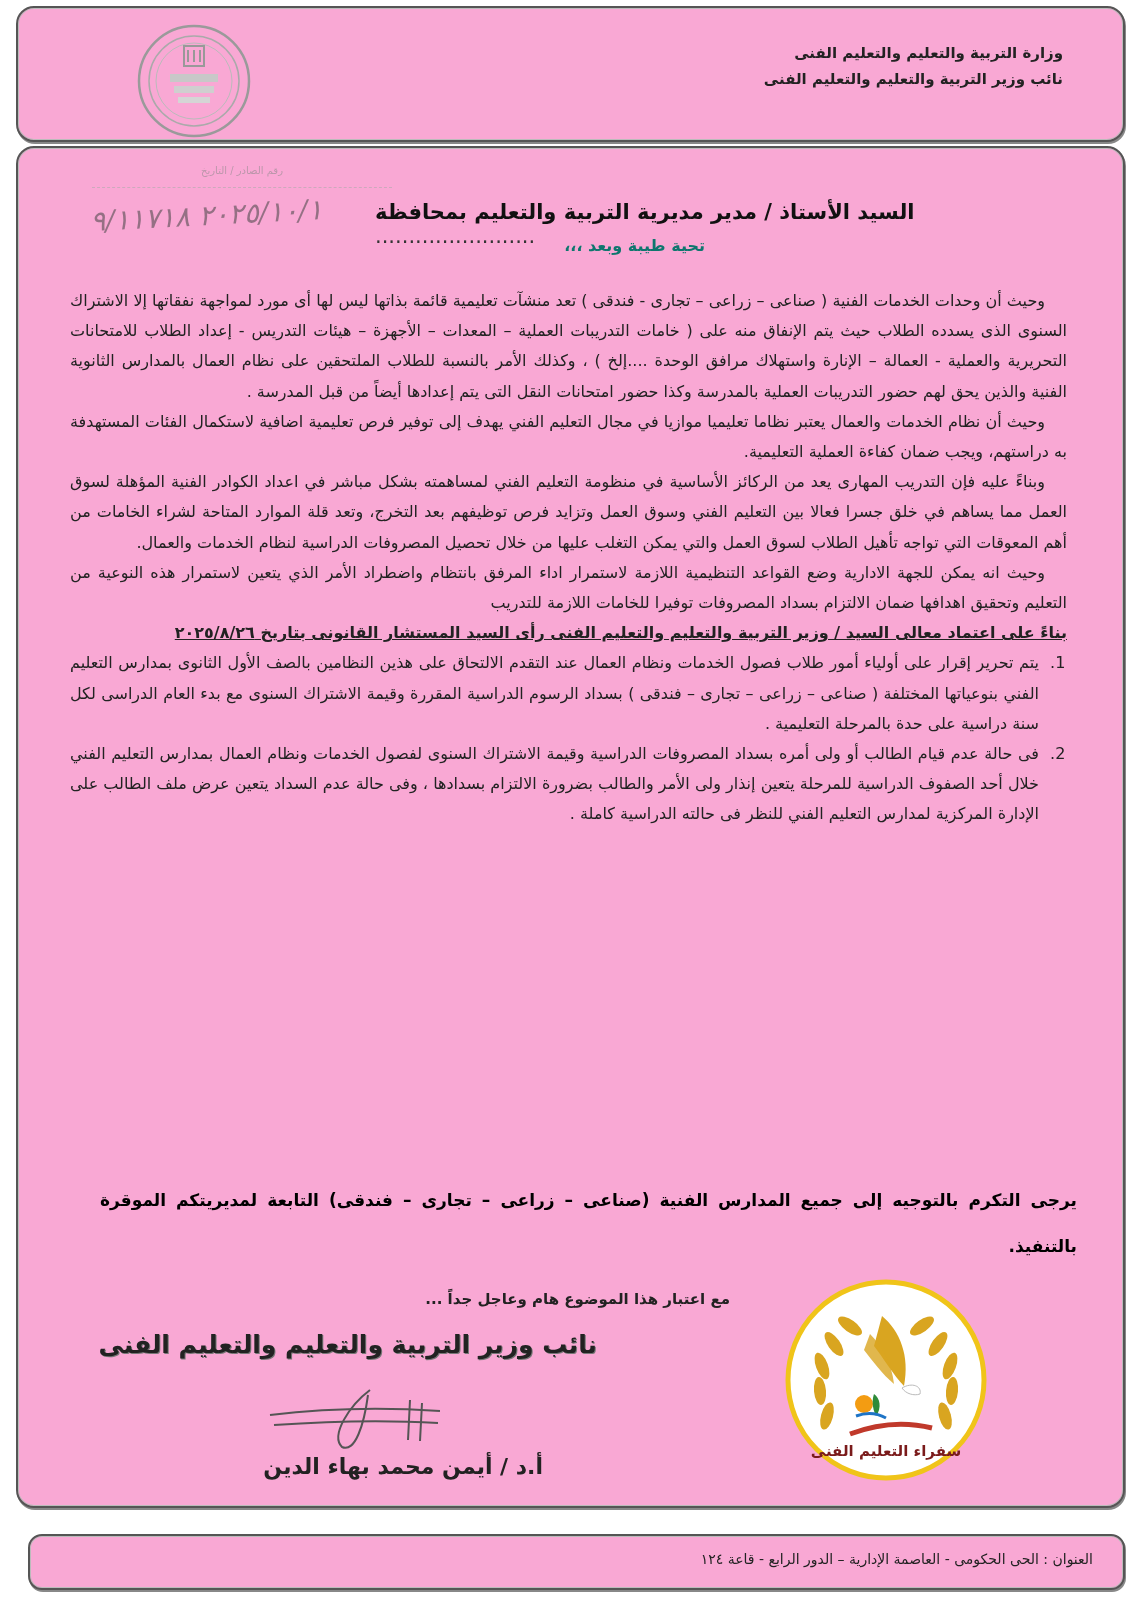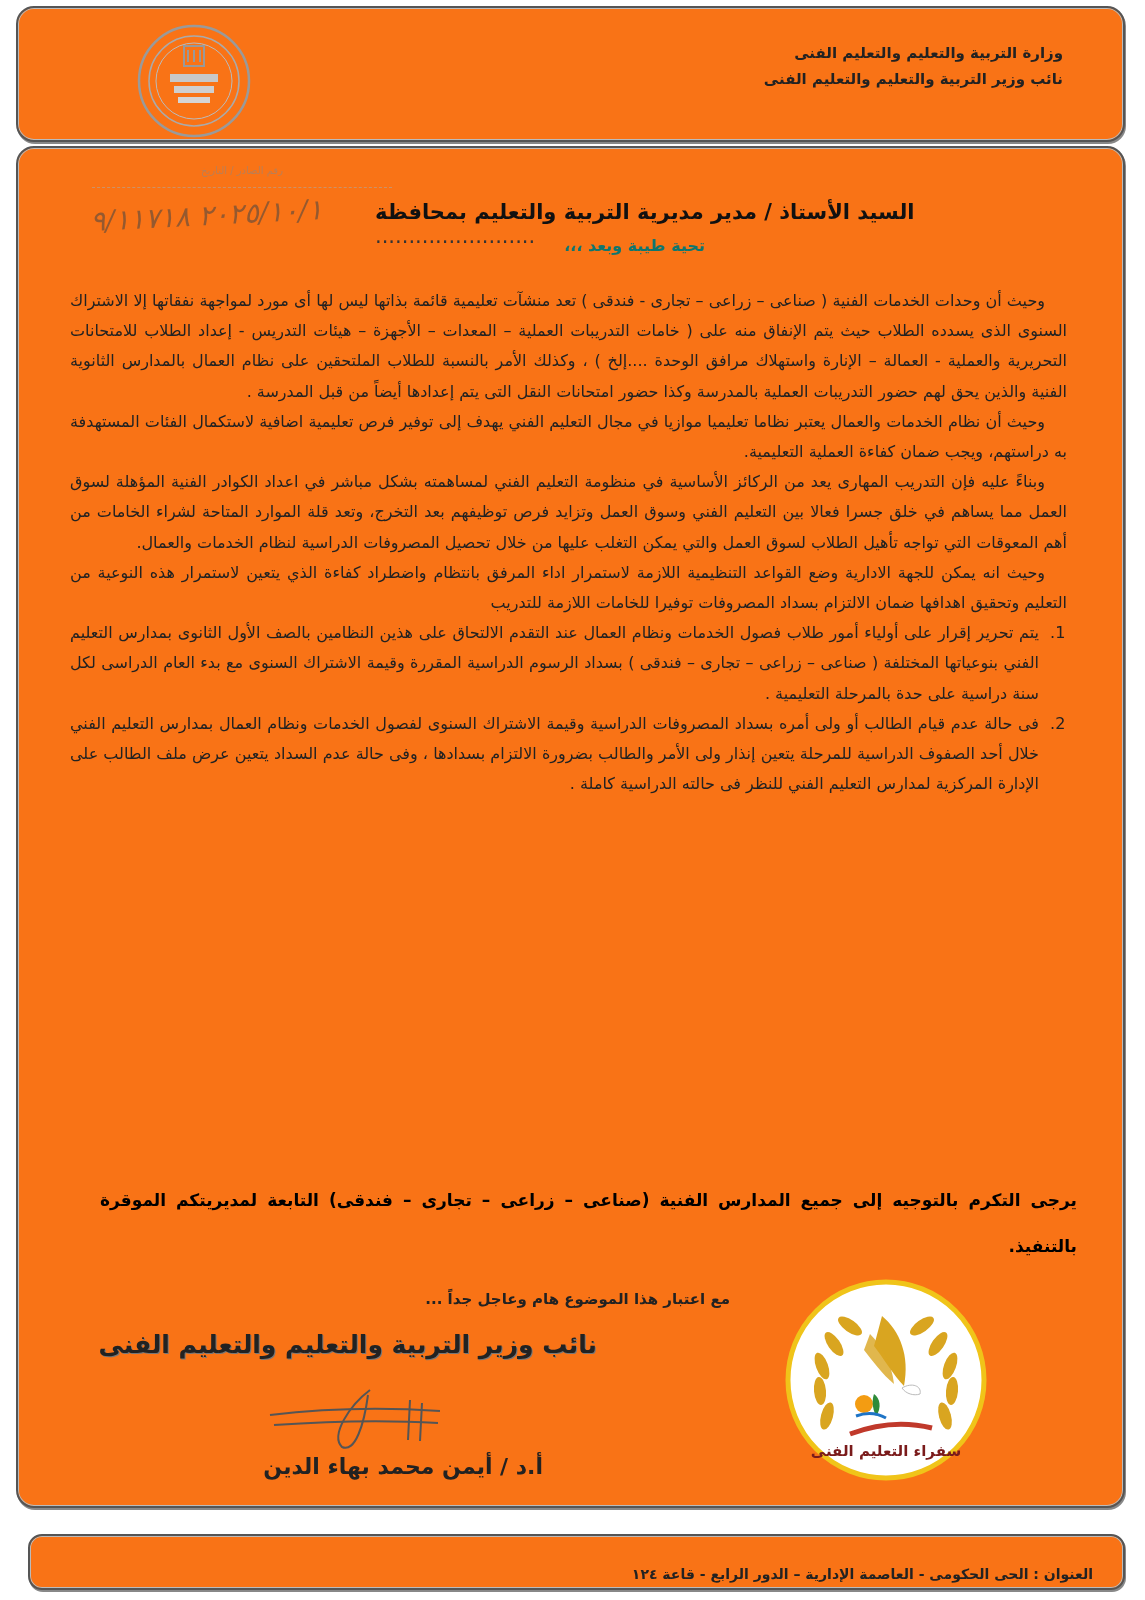--- a/index.html
+++ b/index.html
@@ -3,21 +3,21 @@
   <meta charset="utf-8">
   <style>
     html, body { margin: 0; padding: 0; background: #ffffff; }
     body {
       width: 1145px; height: 1600px; position: relative; overflow: hidden;
       font-family: "DejaVu Sans", sans-serif; color: #1a1a1a;
     }
     .frame {
       position: absolute; border: 2px solid #555; border-radius: 18px;
       box-shadow: 1px 2px 0 #888, inset 0 0 0 1px #bbb;
-      background: #f97316;
+      background: #f9a8d4;
     }
     #header-frame { left: 16px; top: 6px; width: 1105px; height: 132px; }
     #body-frame   { left: 16px; top: 146px; width: 1105px; height: 1358px; }
     #footer-frame { left: 28px; top: 1534px; width: 1093px; height: 52px; border-radius: 14px; }
 
     .header-text {
       position: absolute; right: 60px; top: 32px; text-align: right;
       font-size: 15px; font-weight: bold; line-height: 26px; color: #222;
     }
     .seal {
@@ -74,22 +74,22 @@
       text-shadow: 1px 1px 0 #777;
     }
     .signature { position: absolute; left: 260px; top: 1385px; width: 190px; height: 70px; }
     .signer {
       position: absolute; right: 602px; top: 1454px;
       font-size: 22px; font-weight: bold; color: #222;
     }
     .logo { position: absolute; left: 782px; top: 1276px; width: 208px; height: 208px; }
 
     .footer-text {
-      position: absolute; right: 30px; top: 30px;
-      font-size: 14px; font-weight: bold; color: #222;
+      position: absolute; right: 30px; top: 15px;
+      font-size: 14px; font-weight: normal; color: #222;
     }
   </style>
 </head>
 <body>
 
 <div class="frame" id="header-frame">
   <div class="seal">
     <svg width="128" height="118" viewBox="0 0 128 118">
       <circle cx="64" cy="59" r="55" fill="none" stroke="#9a9a9a" stroke-width="2.5"></circle>
       <circle cx="64" cy="59" r="45" fill="none" stroke="#aaa" stroke-width="1.5"></circle>
@@ -119,21 +119,22 @@
 <div class="salutation">
   <span>السيد الأستاذ / مدير مديرية التربية والتعليم بمحافظة</span>
   <span class="dots">........................</span>
 </div>
 <div class="greeting">تحية طيبة وبعد ،،،</div>
 
 <div class="content">
   <p>وحيث أن وحدات الخدمات الفنية ( صناعى – زراعى – تجارى - فندقى ) تعد منشآت تعليمية قائمة بذاتها ليس لها أى مورد لمواجهة نفقاتها إلا الاشتراك السنوى الذى يسدده الطلاب حيث يتم الإنفاق منه على ( خامات التدريبات العملية – المعدات – الأجهزة – هيئات التدريس - إعداد الطلاب للامتحانات التحريرية والعملية - العمالة – الإنارة واستهلاك مرافق الوحدة ....إلخ ) ، وكذلك الأمر بالنسبة للطلاب الملتحقين على نظام العمال بالمدارس الثانوية الفنية والذين يحق لهم حضور التدريبات العملية بالمدرسة وكذا حضور امتحانات النقل التى يتم إعدادها أيضاً من قبل المدرسة .</p>
   <p>وحيث أن نظام الخدمات والعمال يعتبر نظاما تعليميا موازيا في مجال التعليم الفني يهدف إلى توفير فرص تعليمية اضافية لاستكمال الفئات المستهدفة به دراستهم، ويجب ضمان كفاءة العملية التعليمية.</p>
   <p>وبناءً عليه فإن التدريب المهارى يعد من الركائز الأساسية في منظومة التعليم الفني لمساهمته بشكل مباشر في اعداد الكوادر الفنية المؤهلة لسوق العمل مما يساهم في خلق جسرا فعالا بين التعليم الفني وسوق العمل وتزايد فرص توظيفهم بعد التخرج، وتعد قلة الموارد المتاحة لشراء الخامات من أهم المعوقات التي تواجه تأهيل الطلاب لسوق العمل والتي يمكن التغلب عليها من خلال تحصيل المصروفات الدراسية لنظام الخدمات والعمال.</p>
-  <p>وحيث انه يمكن للجهة الادارية وضع القواعد التنظيمية اللازمة لاستمرار اداء المرفق بانتظام واضطراد كفاءة الذي يتعين لاستمرار هذه النوعية من التعليم وتحقيق اهدافها ضمان الالتزام بسداد المصروفات توفيرا للخامات اللازمة للتدريب</p>
+  <p>وحيث انه يمكن للجهة الادارية وضع القواعد التنظيمية اللازمة لاستمرار اداء المرفق بانتظام واضطراد الأمر الذي يتعين لاستمرار هذه النوعية من التعليم وتحقيق اهدافها ضمان الالتزام بسداد المصروفات توفيرا للخامات اللازمة للتدريب</p>
+  <p class="ul-line big">بناءً على اعتماد معالى السيد / وزير التربية والتعليم والتعليم الفنى رأى السيد المستشار القانونى بتاريخ ٢٠٢٥/٨/٢٦</p>
   <ol>
     <li>يتم تحرير إقرار على أولياء أمور طلاب فصول الخدمات ونظام العمال عند التقدم الالتحاق على هذين النظامين بالصف الأول الثانوى بمدارس التعليم الفني بنوعياتها المختلفة ( صناعى – زراعى – تجارى – فندقى ) بسداد الرسوم الدراسية المقررة وقيمة الاشتراك السنوى مع بدء العام الدراسى لكل سنة دراسية على حدة بالمرحلة التعليمية .</li>
     <li>فى حالة عدم قيام الطالب أو ولى أمره بسداد المصروفات الدراسية وقيمة الاشتراك السنوى لفصول الخدمات ونظام العمال بمدارس التعليم الفني خلال أحد الصفوف الدراسية للمرحلة يتعين إنذار ولى الأمر والطالب بضرورة الالتزام بسدادها ، وفى حالة عدم السداد يتعين عرض ملف الطالب على الإدارة المركزية لمدارس التعليم الفني للنظر فى حالته الدراسية كاملة .</li>
   </ol>
 </div>
 
 <div class="closing">يرجى التكرم بالتوجيه إلى جميع المدارس الفنية (صناعى – زراعى – تجارى – فندقى) التابعة لمديريتكم الموقرة بالتنفيذ.</div>
 <div class="urgent">مع اعتبار هذا الموضوع هام وعاجل جداً ...</div>
 <div class="sign-title">نائب وزير التربية والتعليم والتعليم الفنى</div>
 

